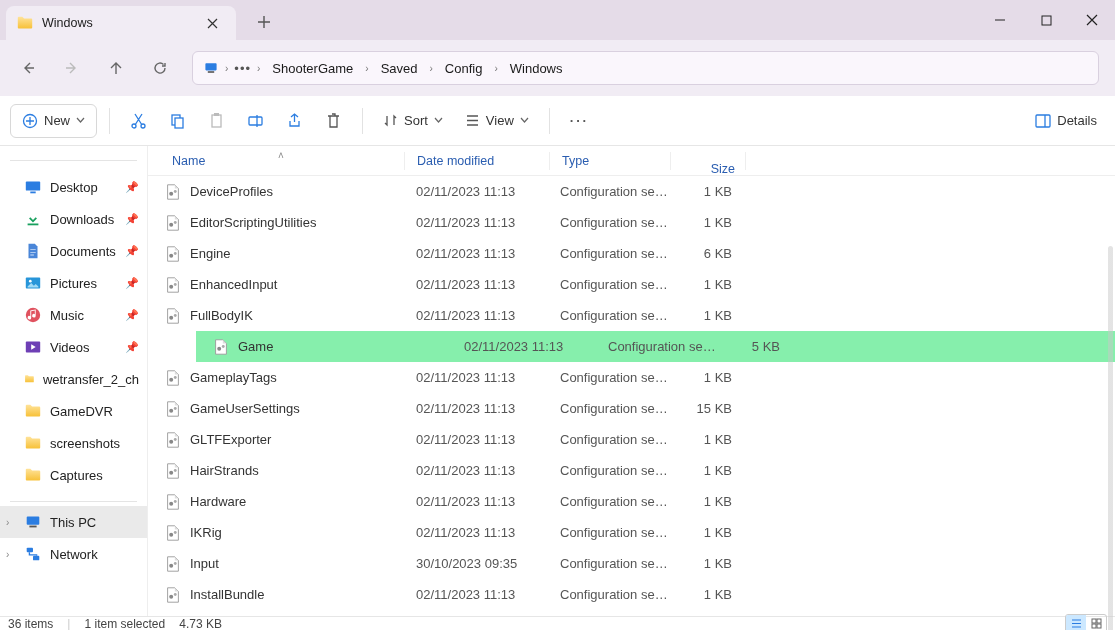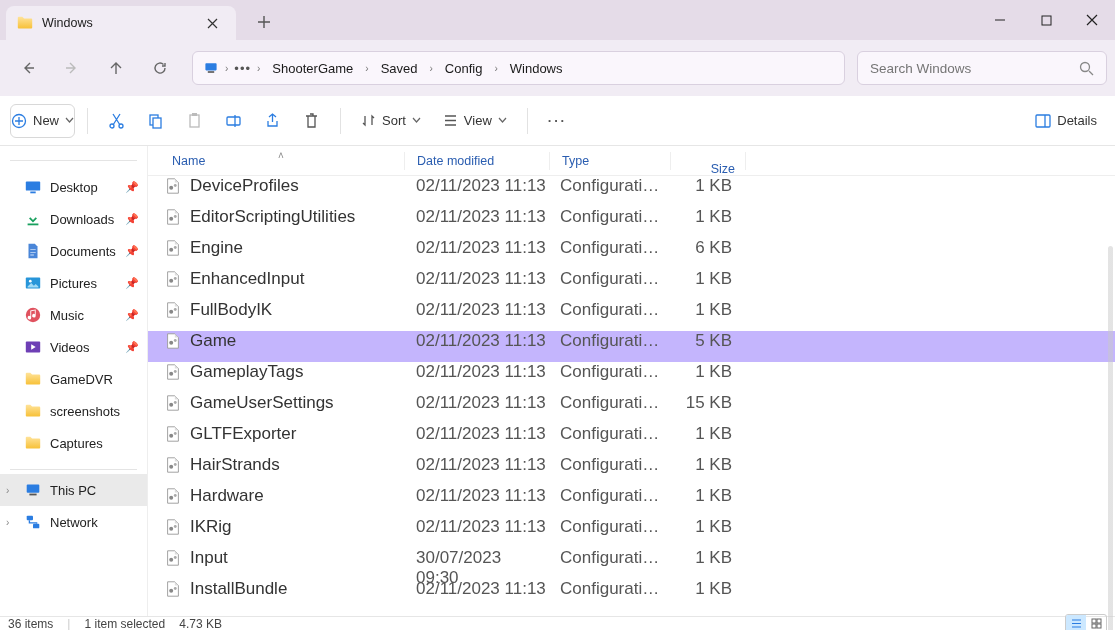--- a/index.html
+++ b/index.html
@@ -103,21 +103,21 @@
     display:flex;align-items:center;justify-content:center;
     gap:6px;
     border-radius:5px;
     color:#333;
   }
   .muted{ color:#999; }
   .tool-sep{ width:1px; height:26px; background:#e2e2e2; margin:0 6px; }
   .pill {
     border:1px solid #d8d8d8;
     border-radius:6px;
-    padding:0 0;
+    padding:0 11px;
   }
   .toolbar-spacer{ flex:1; }
 
   
   .main {
     flex:1;
     display:flex;
     min-height:0;
     position:relative;
   }
@@ -173,26 +173,26 @@
   .col-sort-ind{ position:absolute; left:130px; top:4px; color:#888; font-size:10px;}
   .col-sep{
     width:1px; height:18px; background:#eee;
   }
   .file-list{
     flex:1;
     overflow-y:auto;
   }
   .row{
     display:flex;
-    align-items:flex-start;
+    align-items:center;
     height:31px;
-    font-size:17px;
+    font-size:13px;
     color:#333;
   }
-  .row.selected{ background:#c4b5fd; }
+  .row.selected{ background:#86efac;margin-left:48px; }
   .cell-name{ width:256px; display:flex; align-items:center; gap:8px; padding-left:16px;}
   .cell-date{ width:144px; padding-left:12px; color:#555; }
   .cell-type{ width:120px; padding-left:12px; color:#555; white-space:nowrap; overflow:hidden; text-overflow:ellipsis;}
   .cell-size{ width:74px; text-align:right; padding-right:10px; color:#555;}
   .file-glyph{ width:18px; height:18px; flex-shrink:0; }
 
   
   .statusbar{
     height:14px;
     border-top:1px solid #e6e6e6;
@@ -345,27 +345,20 @@
     <span class="chev">›</span>
     <span class="crumb">ShooterGame</span>
     <span class="chev">›</span>
     <span class="crumb">Saved</span>
     <span class="chev">›</span>
     <span class="crumb">Config</span>
     <span class="chev">›</span>
     <span class="crumb">Windows</span>
   </div>
 
-  <div class="search-box">
-    <input placeholder="Search Windows" style="">
-    <svg width="15" height="15">
-        <circle cx="6" cy="6" r="4.5" fill="none" stroke="#888" stroke-width="1.3"></circle>
-        <path stroke="#888" stroke-width="1.3" d="M10 10l4 4"></path>
-      </svg>
-  </div>
 </div>
 
 <div class="toolbar">
   <div class="tool-btn pill">
     <svg width="16" height="16">
         <circle cx="8" cy="8" r="6.5" fill="none" stroke="#2b7de1" stroke-width="1.3"></circle>
         <path stroke="#2b7de1" stroke-width="1.3" d="M8 4v8M4 8h8"></path>
       </svg>
     <span>New</span>
     <svg width="9" height="9">
@@ -479,20 +472,26 @@
           </svg>
           <span>Music</span>
           <span class="pin">📌</span>
         </div>
         <div class="side-item">
           <svg width="18" height="18">
             <use href="#sv-video"></use>
           </svg>
           <span>Videos</span>
           <span class="pin">📌</span>
+        </div>
+        <div class="side-item">
+          <svg width="18" height="18">
+            <use href="#sv-folder"></use>
+          </svg>
+          <span>wetransfer_2_ch</span>
         </div>
         <div class="side-item">
           <svg width="18" height="18">
             <use href="#sv-folder"></use>
           </svg>
           <span>GameDVR</span>
         </div>
         <div class="side-item">
           <svg width="18" height="18">
             <use href="#sv-folder"></use>
@@ -669,21 +668,21 @@
           <div class="cell-type">Configuration sett...</div>
           <div class="cell-size">1 KB</div>
         </div>
         <div class="row">
           <div class="cell-name">
             <svg class="file-glyph">
               <use href="#sv-file-ini"></use>
             </svg>
             <span>Input</span>
           </div>
-          <div class="cell-date">30/07/2023 09:30</div>
+          <div class="cell-date">30/10/2023 09:35</div>
           <div class="cell-type">Configuration sett...</div>
           <div class="cell-size">1 KB</div>
         </div>
         <div class="row">
           <div class="cell-name">
             <svg class="file-glyph">
               <use href="#sv-file-ini"></use>
             </svg>
             <span>InstallBundle</span>
           </div>

